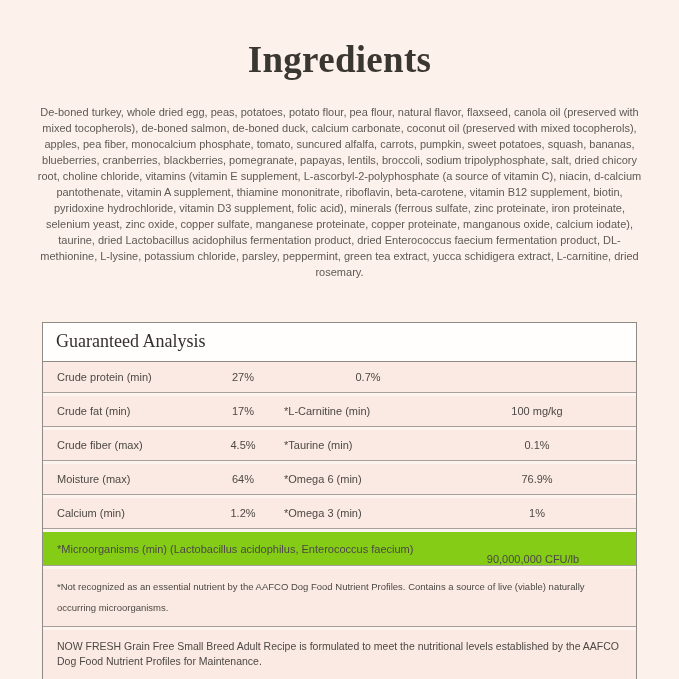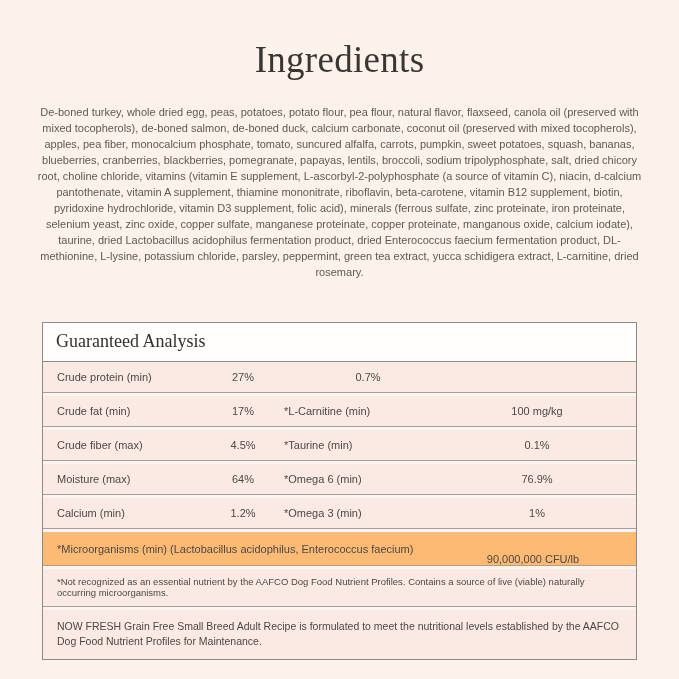--- a/index.html
+++ b/index.html
@@ -8,21 +8,21 @@
   }
   body {
     width: 679px;
     height: 679px;
     background: #fdf1eb;
     font-family: "Liberation Sans", sans-serif;
     overflow: hidden;
   }
   .page-title {
     font-family: "Liberation Serif", serif;
-    font-weight: 400;
+    font-weight: 700;
     font-size: 37px;
     letter-spacing: 0.3px;
     color: #3a3631;
     text-align: center;
     margin: 38px 0 0 0;
   }
   .ingredients-text {
     width: 618px;
     margin: 23px auto 0;
     text-align: center;
@@ -59,35 +59,35 @@
     font-size: 11px;
     color: #4c4844;
   }
   .ga-row .val {
     text-align: center;
   }
   .ga-row-micro {
     display: grid;
     grid-template-columns: 1fr 178px;
     align-items: center;
-    background: #fdba74;
+    background: #84cc16;
     min-height: 30px;
     padding: 0 14px;
     font-size: 11px;
     color: #4c4844;
   }
   .ga-row-micro .val {
     text-align: center;
     margin-top: 21px;
   }
   .ga-note {
     background: #fbeae3;
     padding: 7px 14px 8px;
     font-size: 9.5px;
-    line-height: 11px;
+    line-height: 21px;
     color: #4c4844;
   }
   .ga-statement {
     background: #fbeae3;
     padding: 9px 14px 10px;
     font-size: 10.5px;
     line-height: 15px;
     color: #4c4844;
   }
 </style>

